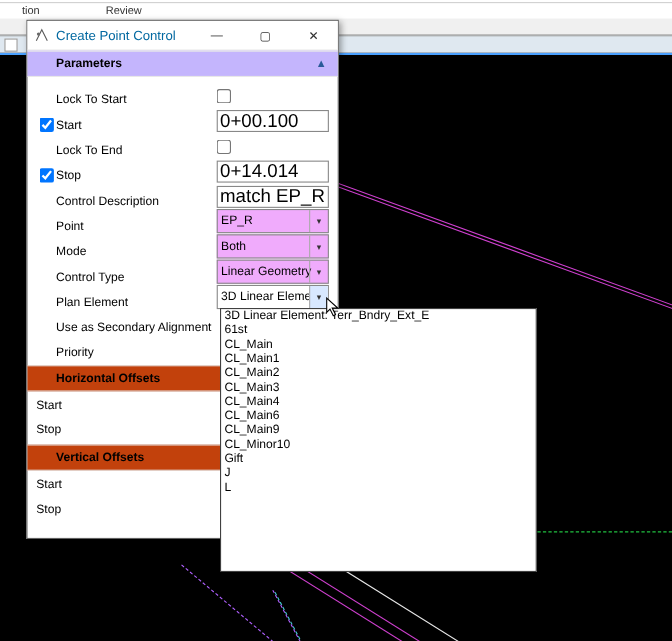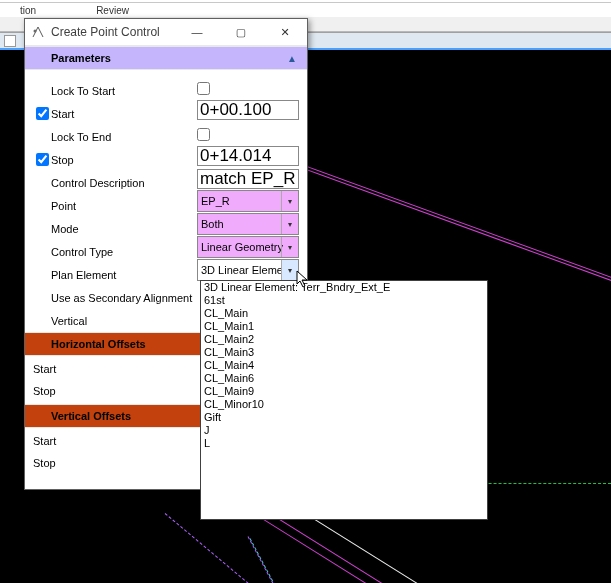--- a/index.html
+++ b/index.html
@@ -17,21 +17,21 @@
 .l3{left:150px;top:390px;transform:rotate(32deg);width:700px}
 .l3b{left:150px;top:400px;transform:rotate(32deg);width:700px}
 .white-line{position:absolute;width:700px;height:1px;background:#e8e8e8;left:150px;top:368px;transform:rotate(32deg);transform-origin:left center}
 .green-dash{position:absolute;left:200px;top:435px;right:0;height:0;border-top:1px dashed #20c040}
 .cyan-dash{position:absolute;left:250px;top:490px;width:300px;height:0;border-top:1px dashed #40d0d0;transform:rotate(62deg);transform-origin:left center}
 .purple-dash{position:absolute;left:248px;top:488px;width:300px;height:0;border-top:1px dashed #b060ff;transform:rotate(62deg);transform-origin:left center}
 .purple-dash2{position:absolute;left:165px;top:465px;width:200px;height:0;border-top:1px dashed #b060ff;transform:rotate(40deg);transform-origin:left center}
 .dialog{position:absolute;left:24px;top:18px;width:282px;height:470px;background:#fff;border:1px solid #606060;box-shadow:2px 2px 6px rgba(0,0,0,.4);z-index:10}
 .titlebar{height:26px;display:flex;align-items:center;padding-left:6px;background:#fff;border-bottom:1px solid #e8e8e8}
 .title-icon{width:14px;height:14px;margin-right:6px;display:inline-flex;align-items:center;justify-content:center}
-.title-text{flex:1;font-size:12px;color:#404040}
+.title-text{flex:1;font-size:12px;color:#0369a1}
 .win-btns{display:flex}
 .win-btn{width:44px;height:26px;display:flex;align-items:center;justify-content:center;font-family:Arial;font-size:11px;color:#333}
 .section-hdr{background:#c4b5fd;height:22px;display:flex;align-items:center;padding:0 10px 0 26px;font-weight:bold;color:#000;position:relative;border-top:1px solid #e8e8e8;border-bottom:1px solid #e8e8e8}
 .section-hdr .caret{position:absolute;right:10px;color:#2a5a99;font-size:10px}
 .section-hdr.sub{background:#c2410c;font-weight:bold;padding-left:26px}
 .form-body{padding:4px 8px 4px 8px}
 .row{display:flex;align-items:flex-end;height:22px;margin:1px 0}
 .row .chk-col{width:18px;display:flex;align-items:center;justify-content:center}
 .row label{flex:1;white-space:nowrap}
 .row .ctrl-col{width:102px;display:flex;align-items:center}
@@ -168,21 +168,21 @@
             </div>
           </span>
     </div>
     <div class="row">
       <span class="chk-col"></span>
       <label>Use as Secondary Alignment</label>
       <span class="ctrl-col"></span>
     </div>
     <div class="row">
       <span class="chk-col"></span>
-      <label>Vertical</label>
+      <label>Priority</label>
       <span class="ctrl-col"></span>
     </div>
   </div>
 
   <div class="section-hdr sub">
     <span>Horizontal Offsets</span>
   </div>
   <div class="offsets-body">
     <div class="off-row">
           <span>Start</span>

